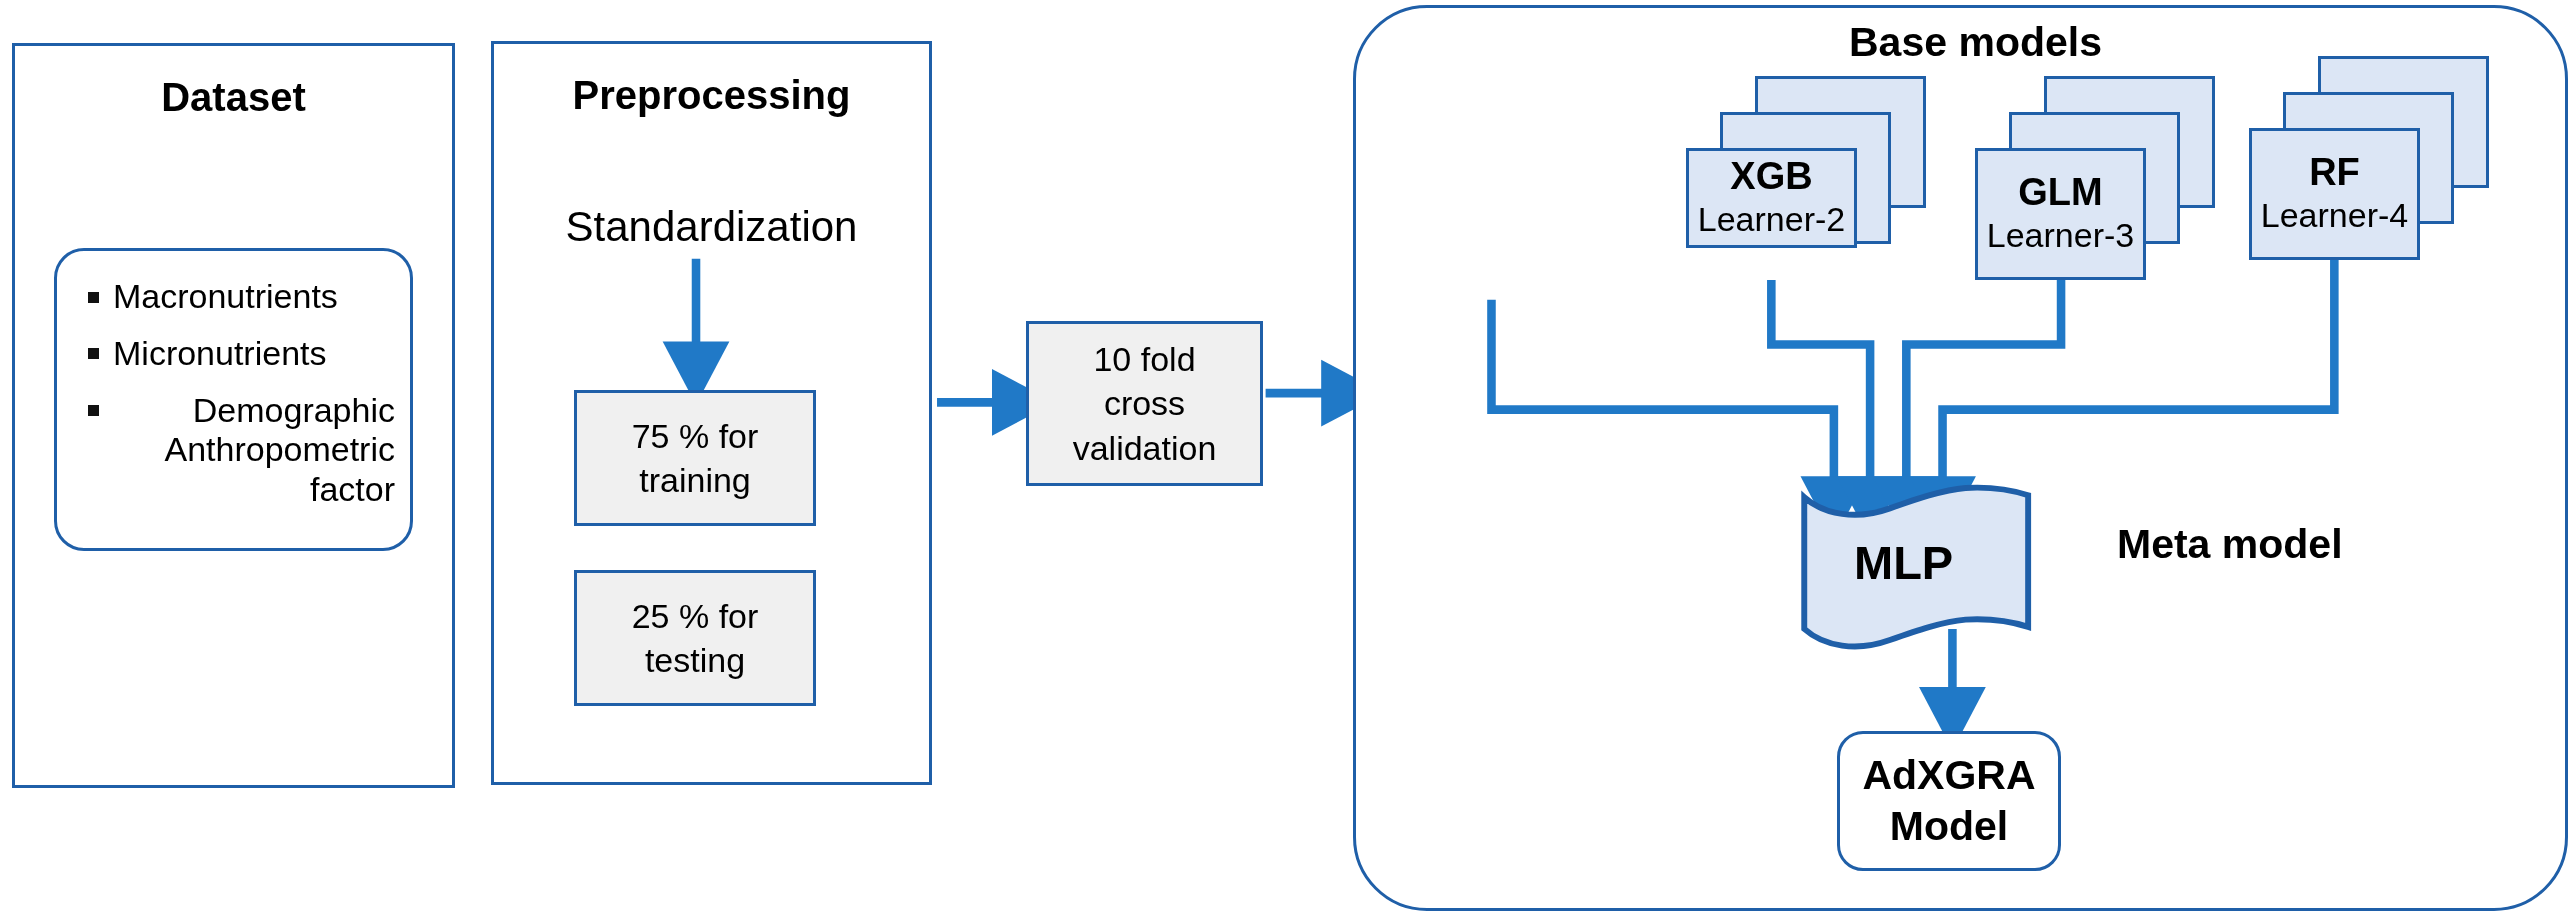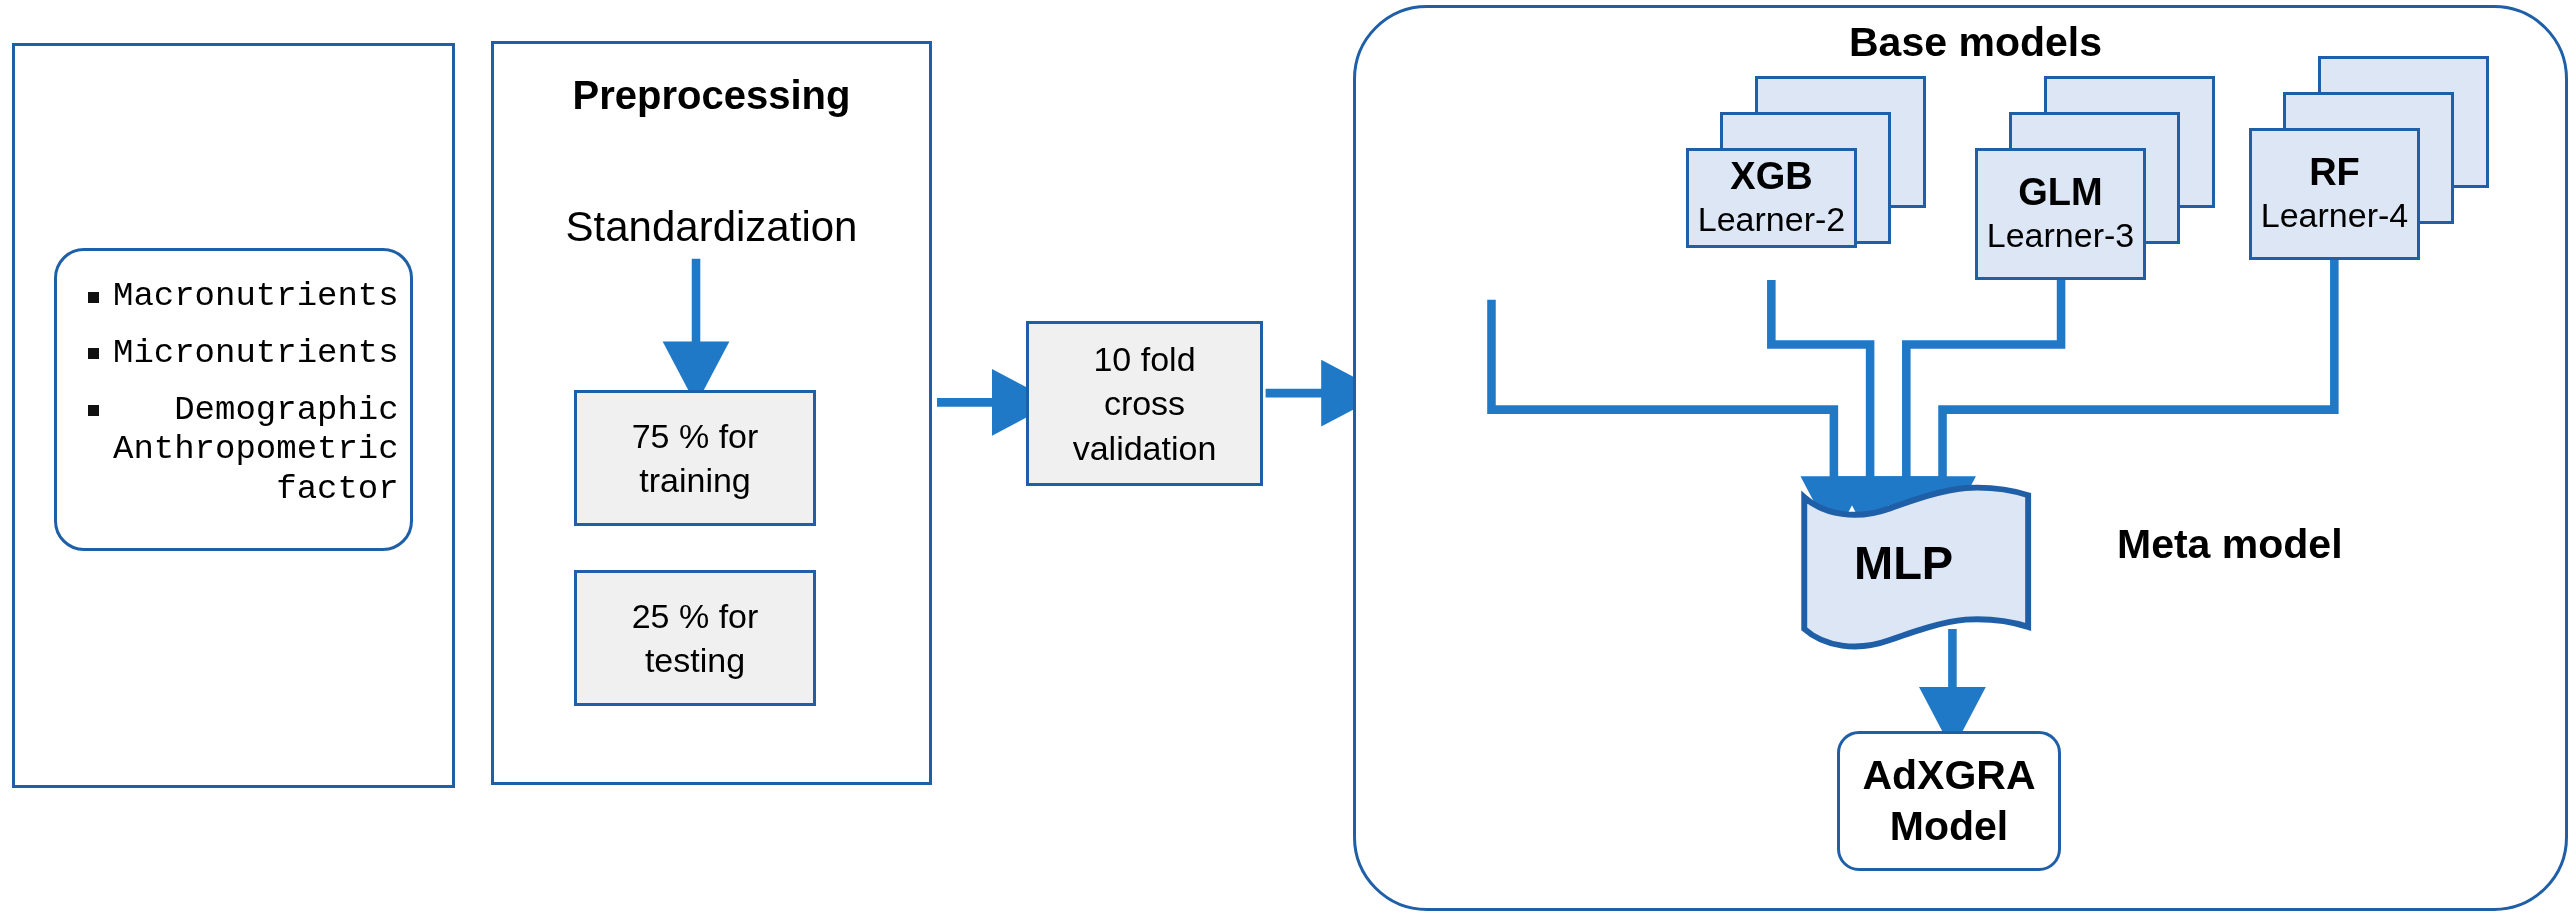--- a/index.html
+++ b/index.html
@@ -41,21 +41,20 @@
   .round-card{
     border:3.3px solid #1f5fa8;
     border-radius:30px;
     background:#ffffff;
     box-sizing:border-box;
   }
   .bullets{
     list-style:none;
     margin:0;
     padding:0;
-    font-family:Liberation Mono, monospace;
   }
   .bullets li{
     position:relative;
     padding-left:34px;
     font-size:34px;
     line-height:1.17;
     margin-bottom:17px;
     color:#000;
   }
   .bullets li .bsq{
@@ -153,20 +152,21 @@
 
   svg{position:absolute;left:0;top:0;overflow:visible;}
 </style>
 </head>
 <body>
 
 <div id="stage">
 
   <div class="abs panel" style="left:12px; top:43px; width:443px; height:745px;"></div>
 
+  <div class="abs heading" style="left:12px; top:76px; width:443px; font-size:40px;">Dataset</div>
 
   <div class="abs round-card" style="left:54px; top:248px; width:359px; height:303px;"></div>
 
   <ul class="abs bullets" style="left:79px; top:277px; width:316px;">
     <li>
       <span class="bsq"></span>
       <span>Macronutrients</span>
     </li>
     <li>
       <span class="bsq"></span>
@@ -281,19 +281,19 @@
              Z" fill="#dce6f5" stroke="#1f5fa8" stroke-width="9"></path>
   </svg>
   <div class="mlp-label" style="left:1854px; top:535px;">MLP</div>
 
   <div class="abs heading" style="left:2117px; top:523px; width:342px; font-size:41px; text-align:left;">Meta model</div>
 
   <svg width="2576" height="916" viewBox="0 0 3912 1391">
     <line x1="2965" y1="955" x2="2965" y2="1085" stroke="#2079c7" stroke-width="13" marker-end="url(#ah)"></line>
   </svg>
 
-  <div class="abs out-box" style="left:1837px; top:731px; width:224px; height:140px;border-radius:22px;">
+  <div class="abs out-box" style="left:1837px; top:731px; width:224px; height:140px;">
     <div>AdXGRA</div>
     <div>Model</div>
   </div>
 
 </div>
 
 
 </body></html>

